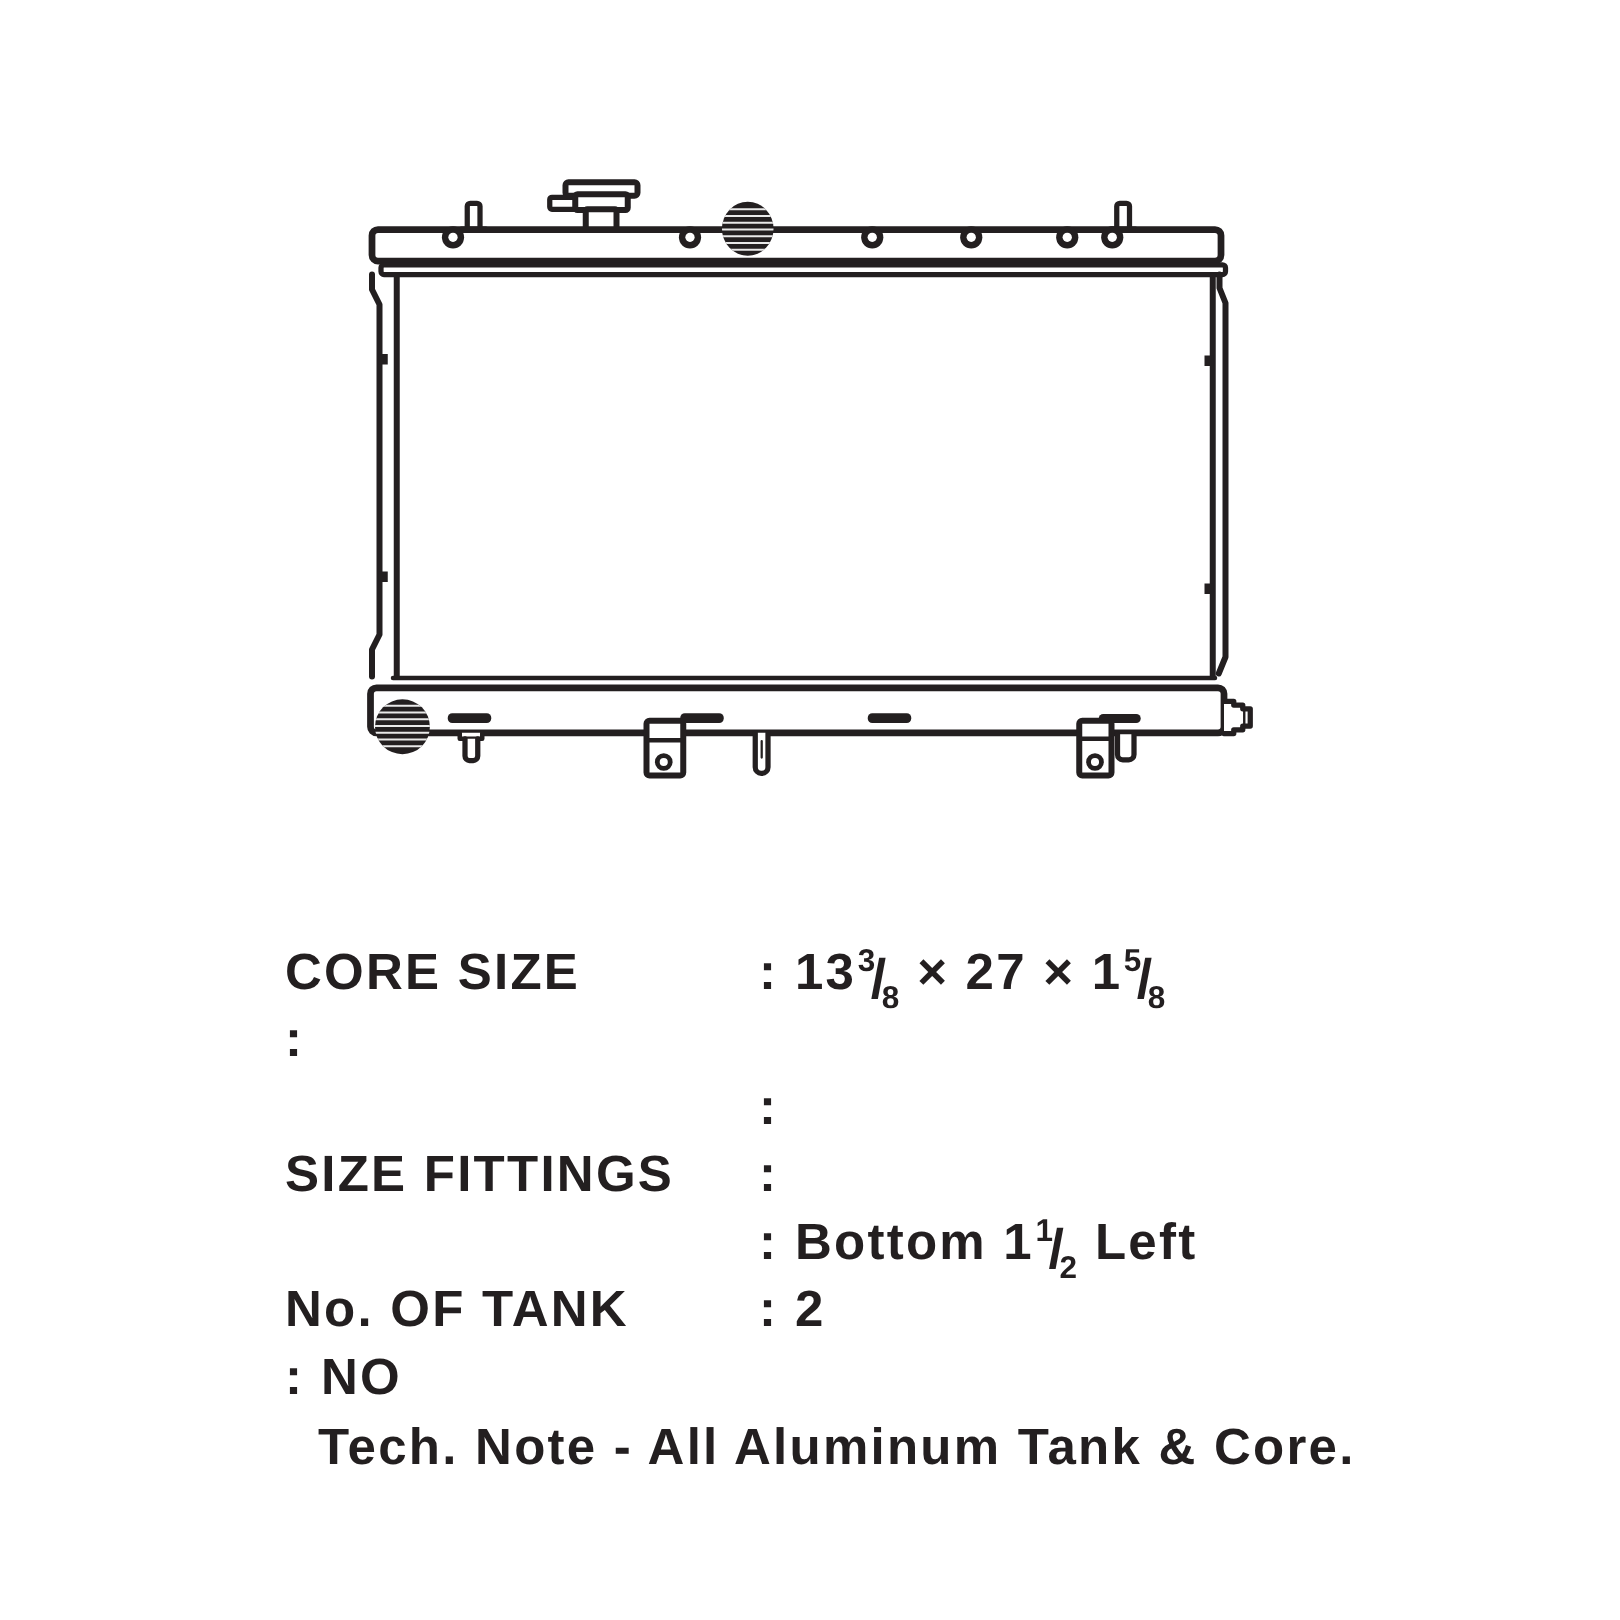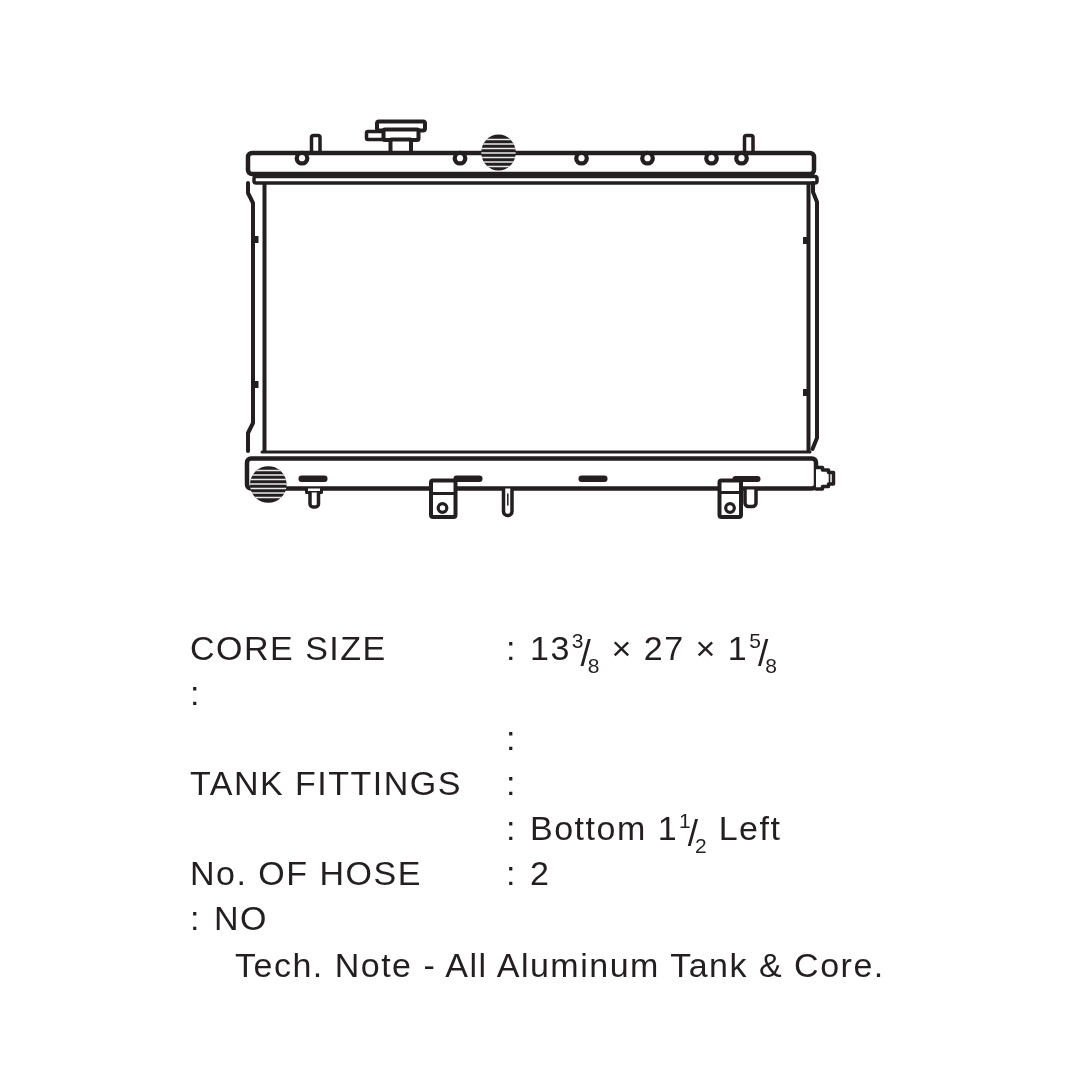--- a/index.html
+++ b/index.html
@@ -11,32 +11,32 @@
   .page { position:relative; width:1080px; height:1080px; background:var(--bg); }
   .drawing { position:absolute; left:0; top:0; }
   .s  { stroke:var(--ink); fill:none; }
   .sf { stroke:var(--ink); fill:#ffffff; }
   .f  { fill:var(--ink); stroke:none; }
   .w  { stroke:#ffffff; fill:none; }
 
   .specs { position:absolute; left:190px; top:626px; }
   .spec-row {
     display:flex; height:45px; line-height:45px;
-    font-size:34px; font-weight:400; letter-spacing:1.5px;
+    font-size:34px; font-weight:700; letter-spacing:1.5px;
     color:var(--ink); white-space:pre;
   }
   .spec-label { display:inline-block; width:316px; }
   .spec-colon { display:inline-block; width:24px; }
   .spec-value { display:inline-block; }
   .fr-n { font-size:21px; line-height:0; vertical-align:12px; margin-left:1px; letter-spacing:0; }
   .fr-sl{ font-size:37px; line-height:0; vertical-align:-6px; margin:0 -3px; letter-spacing:0; }
   .fr-d { font-size:21px; line-height:0; vertical-align:-13px; margin-right:1px; letter-spacing:0; }
   .tech-note {
     position:absolute; left:212px; top:943px; height:45px; line-height:45px;
-    font-size:34px; font-weight:400; letter-spacing:1.5px; color:var(--ink); white-space:pre;margin-left:23px;
+    font-size:34px; font-weight:700; letter-spacing:1.5px; color:var(--ink); white-space:pre;
   }
 </style>
 </head>
 <body>
 
 <div class="page">
 
   <svg class="drawing" width="1080" height="620" viewBox="0 0 1080 620" xmlns="http://www.w3.org/2000/svg">
     <defs>
       <clipPath id="inletClip">
@@ -147,21 +147,21 @@
         <rect class="f" x="578.5" y="475.5" width="29" height="6.5" rx="3"></rect>
         <rect class="f" x="732.5" y="476" width="28" height="6" rx="3"></rect>
       </g>
     </g>
   </svg>
 
   <div class="specs">
       <div class="spec-row"><span class="spec-label">CORE SIZE</span><span class="spec-colon">:</span><span class="spec-value">13<span class="frac"><span class="fr-n">3</span><span class="fr-sl">/</span><span class="fr-d">8</span></span> × 27 × 1<span class="frac"><span class="fr-n">5</span><span class="fr-sl">/</span><span class="fr-d">8</span></span></span></div>
       <div class="spec-row"><span class="spec-colon">:</span></div>
       <div class="spec-row"><span class="spec-label"></span><span class="spec-colon">:</span></div>
-      <div class="spec-row"><span class="spec-label">TANK FITTINGS</span><span class="spec-colon">:</span></div>
+      <div class="spec-row"><span class="spec-label">SIZE FITTINGS</span><span class="spec-colon">:</span></div>
       <div class="spec-row"><span class="spec-label"></span><span class="spec-colon">:</span><span class="spec-value">Bottom 1<span class="frac"><span class="fr-n">1</span><span class="fr-sl">/</span><span class="fr-d">2</span></span> Left</span></div>
-      <div class="spec-row"><span class="spec-label">No. OF HOSE</span><span class="spec-colon">:</span><span class="spec-value">2</span></div>
+      <div class="spec-row"><span class="spec-label">No. OF TANK</span><span class="spec-colon">:</span><span class="spec-value">2</span></div>
       <div class="spec-row"><span class="spec-colon">:</span><span class="spec-value">NO</span></div>
     </div>
 
   <div class="tech-note">Tech. Note - All Aluminum Tank &amp; Core.</div>
 
 </div>
 
 </body></html>

